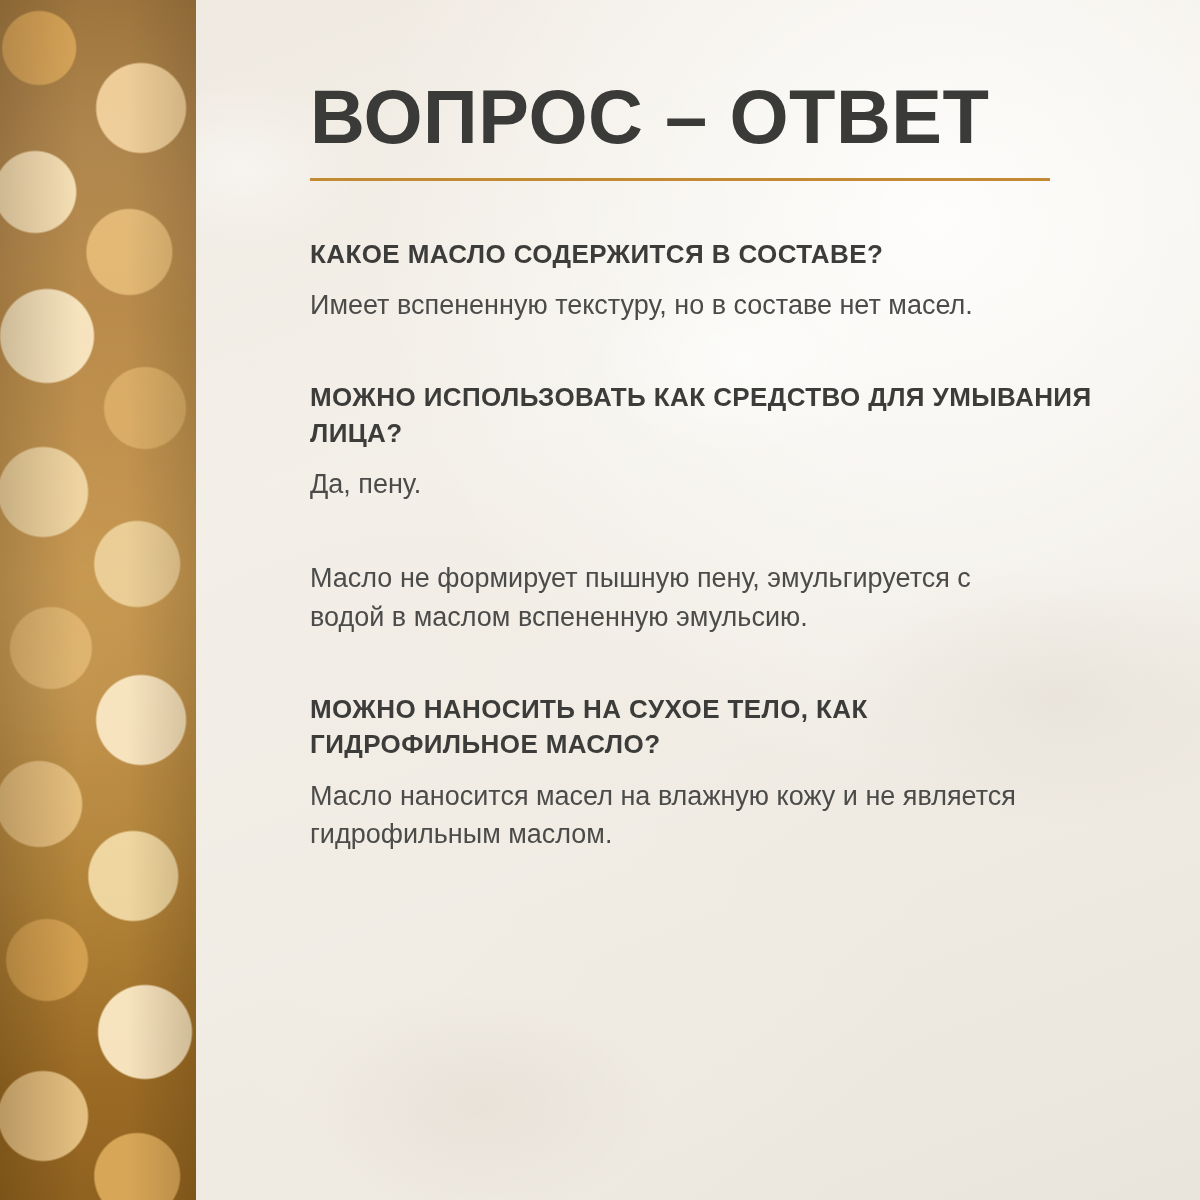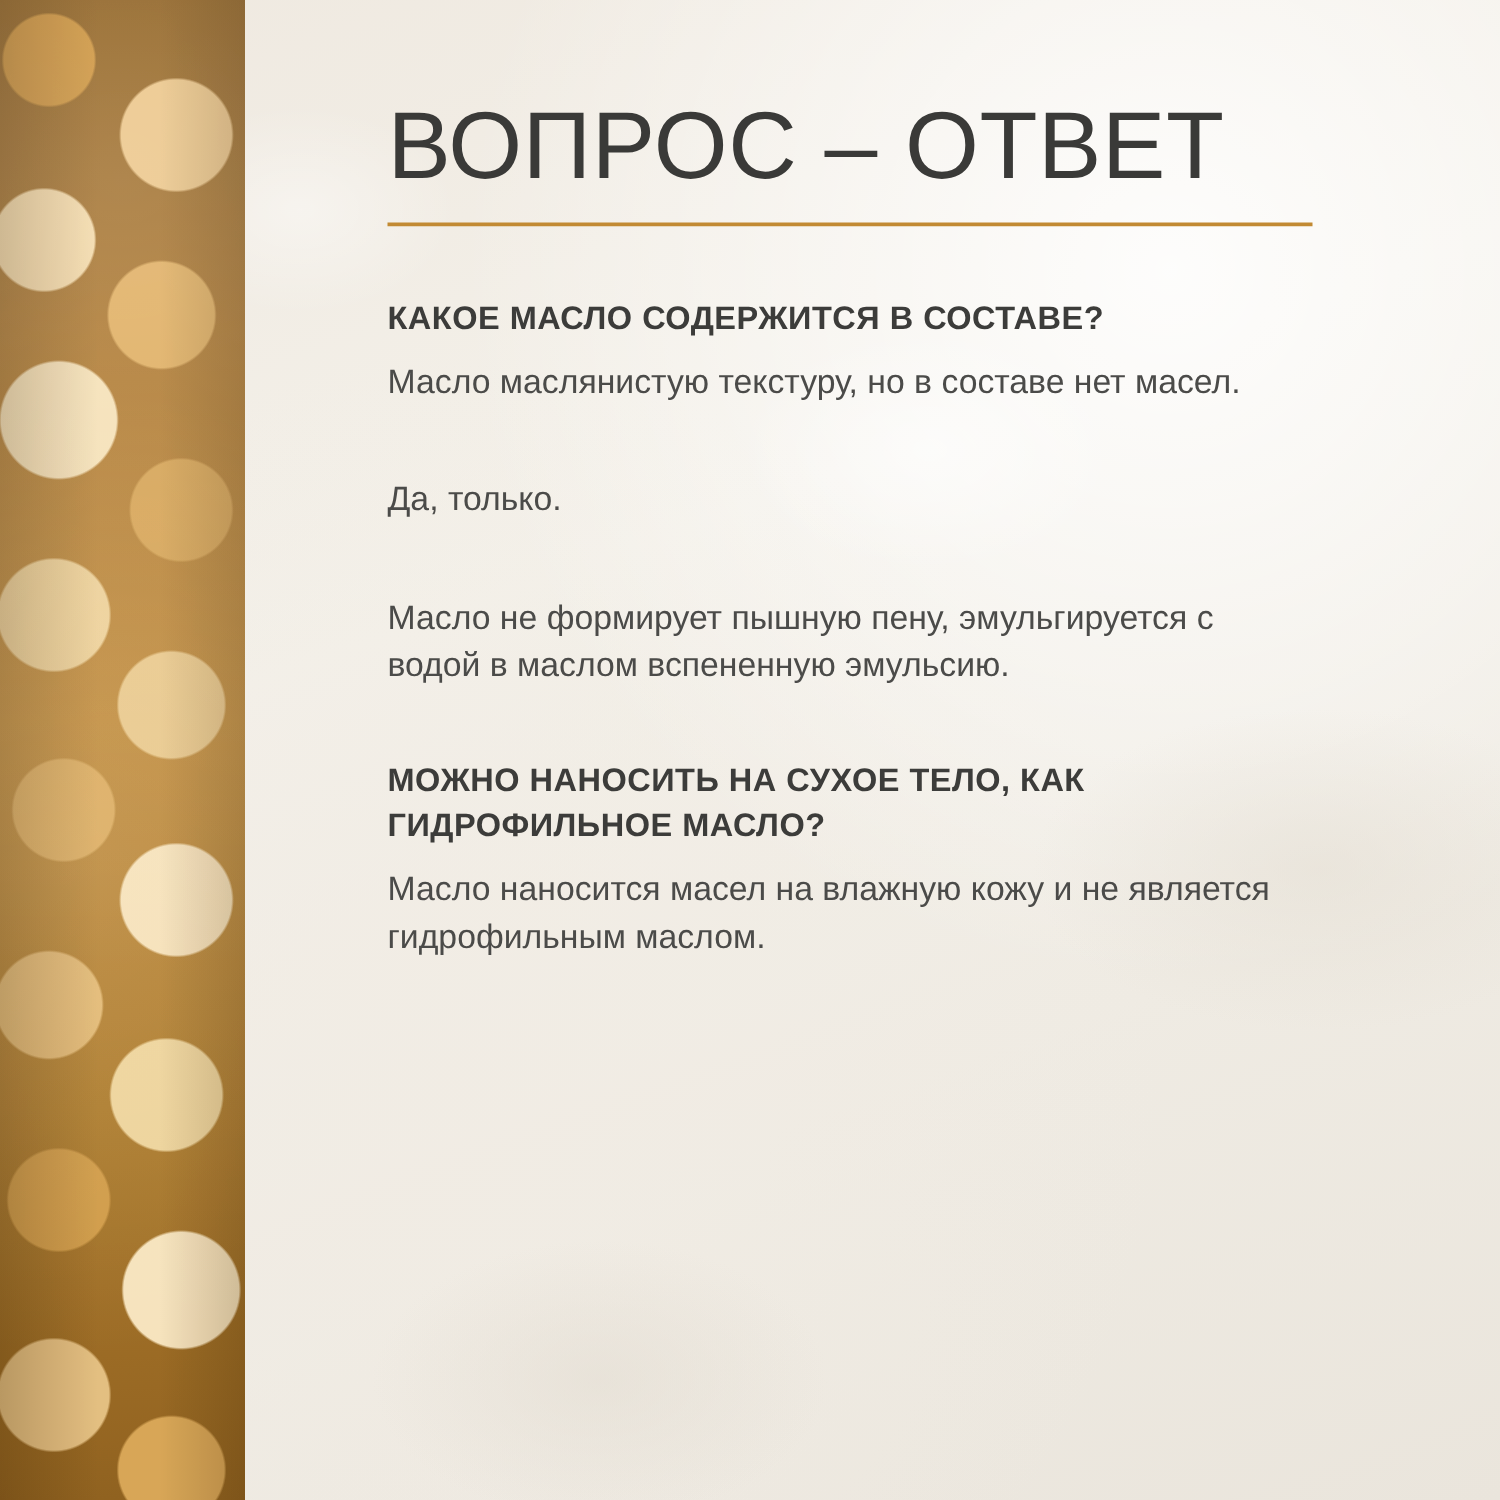--- a/index.html
+++ b/index.html
@@ -82,21 +82,21 @@
     width: 790px;
     height: 1200px;
   }
 
   .title {
     margin: 0;
     padding-top: 78px;
     font-size: 76px;
     line-height: 1.02;
     letter-spacing: 0.5px;
-    font-weight: 400;
+    font-weight: 700;
     color: #3a3a38;
     white-space: nowrap;
   }
 
   .title-rule {
     margin-top: 22px;
     width: 740px;
     height: 3px;
     background: #c28a33;
   }
@@ -139,25 +139,26 @@
   <div class="photo-strip"></div>
 
   <div class="content">
     <h1 class="title">ВОПРОС – ОТВЕТ</h1>
     <div class="title-rule"></div>
 
     <div class="faq">
 
       <div class="faq-item">
         <p class="q">КАКОЕ МАСЛО СОДЕРЖИТСЯ В СОСТАВЕ?</p>
-        <p class="a">Масло маслянистую текстуру, но в составе нет масел.</p>
+        <p class="a">Имеет вспененную текстуру, но в составе нет масел.</p>
       </div>
 
       <div class="faq-item">
-        <p class="a">Да, только.</p>
+        <p class="q">МОЖНО ИСПОЛЬЗОВАТЬ КАК СРЕДСТВО ДЛЯ УМЫВАНИЯ ЛИЦА?</p>
+        <p class="a">Да, пену.</p>
       </div>
 
       <div class="faq-item">
         <p class="a">Масло не формирует пышную пену, эмульгируется с водой в маслом вспененную эмульсию.</p>
       </div>
 
       <div class="faq-item">
         <p class="q">МОЖНО НАНОСИТЬ НА СУХОЕ ТЕЛО, КАК ГИДРОФИЛЬНОЕ МАСЛО?</p>
         <p class="a">Масло наносится масел на влажную кожу и не является гидрофильным маслом.</p>
       </div>

